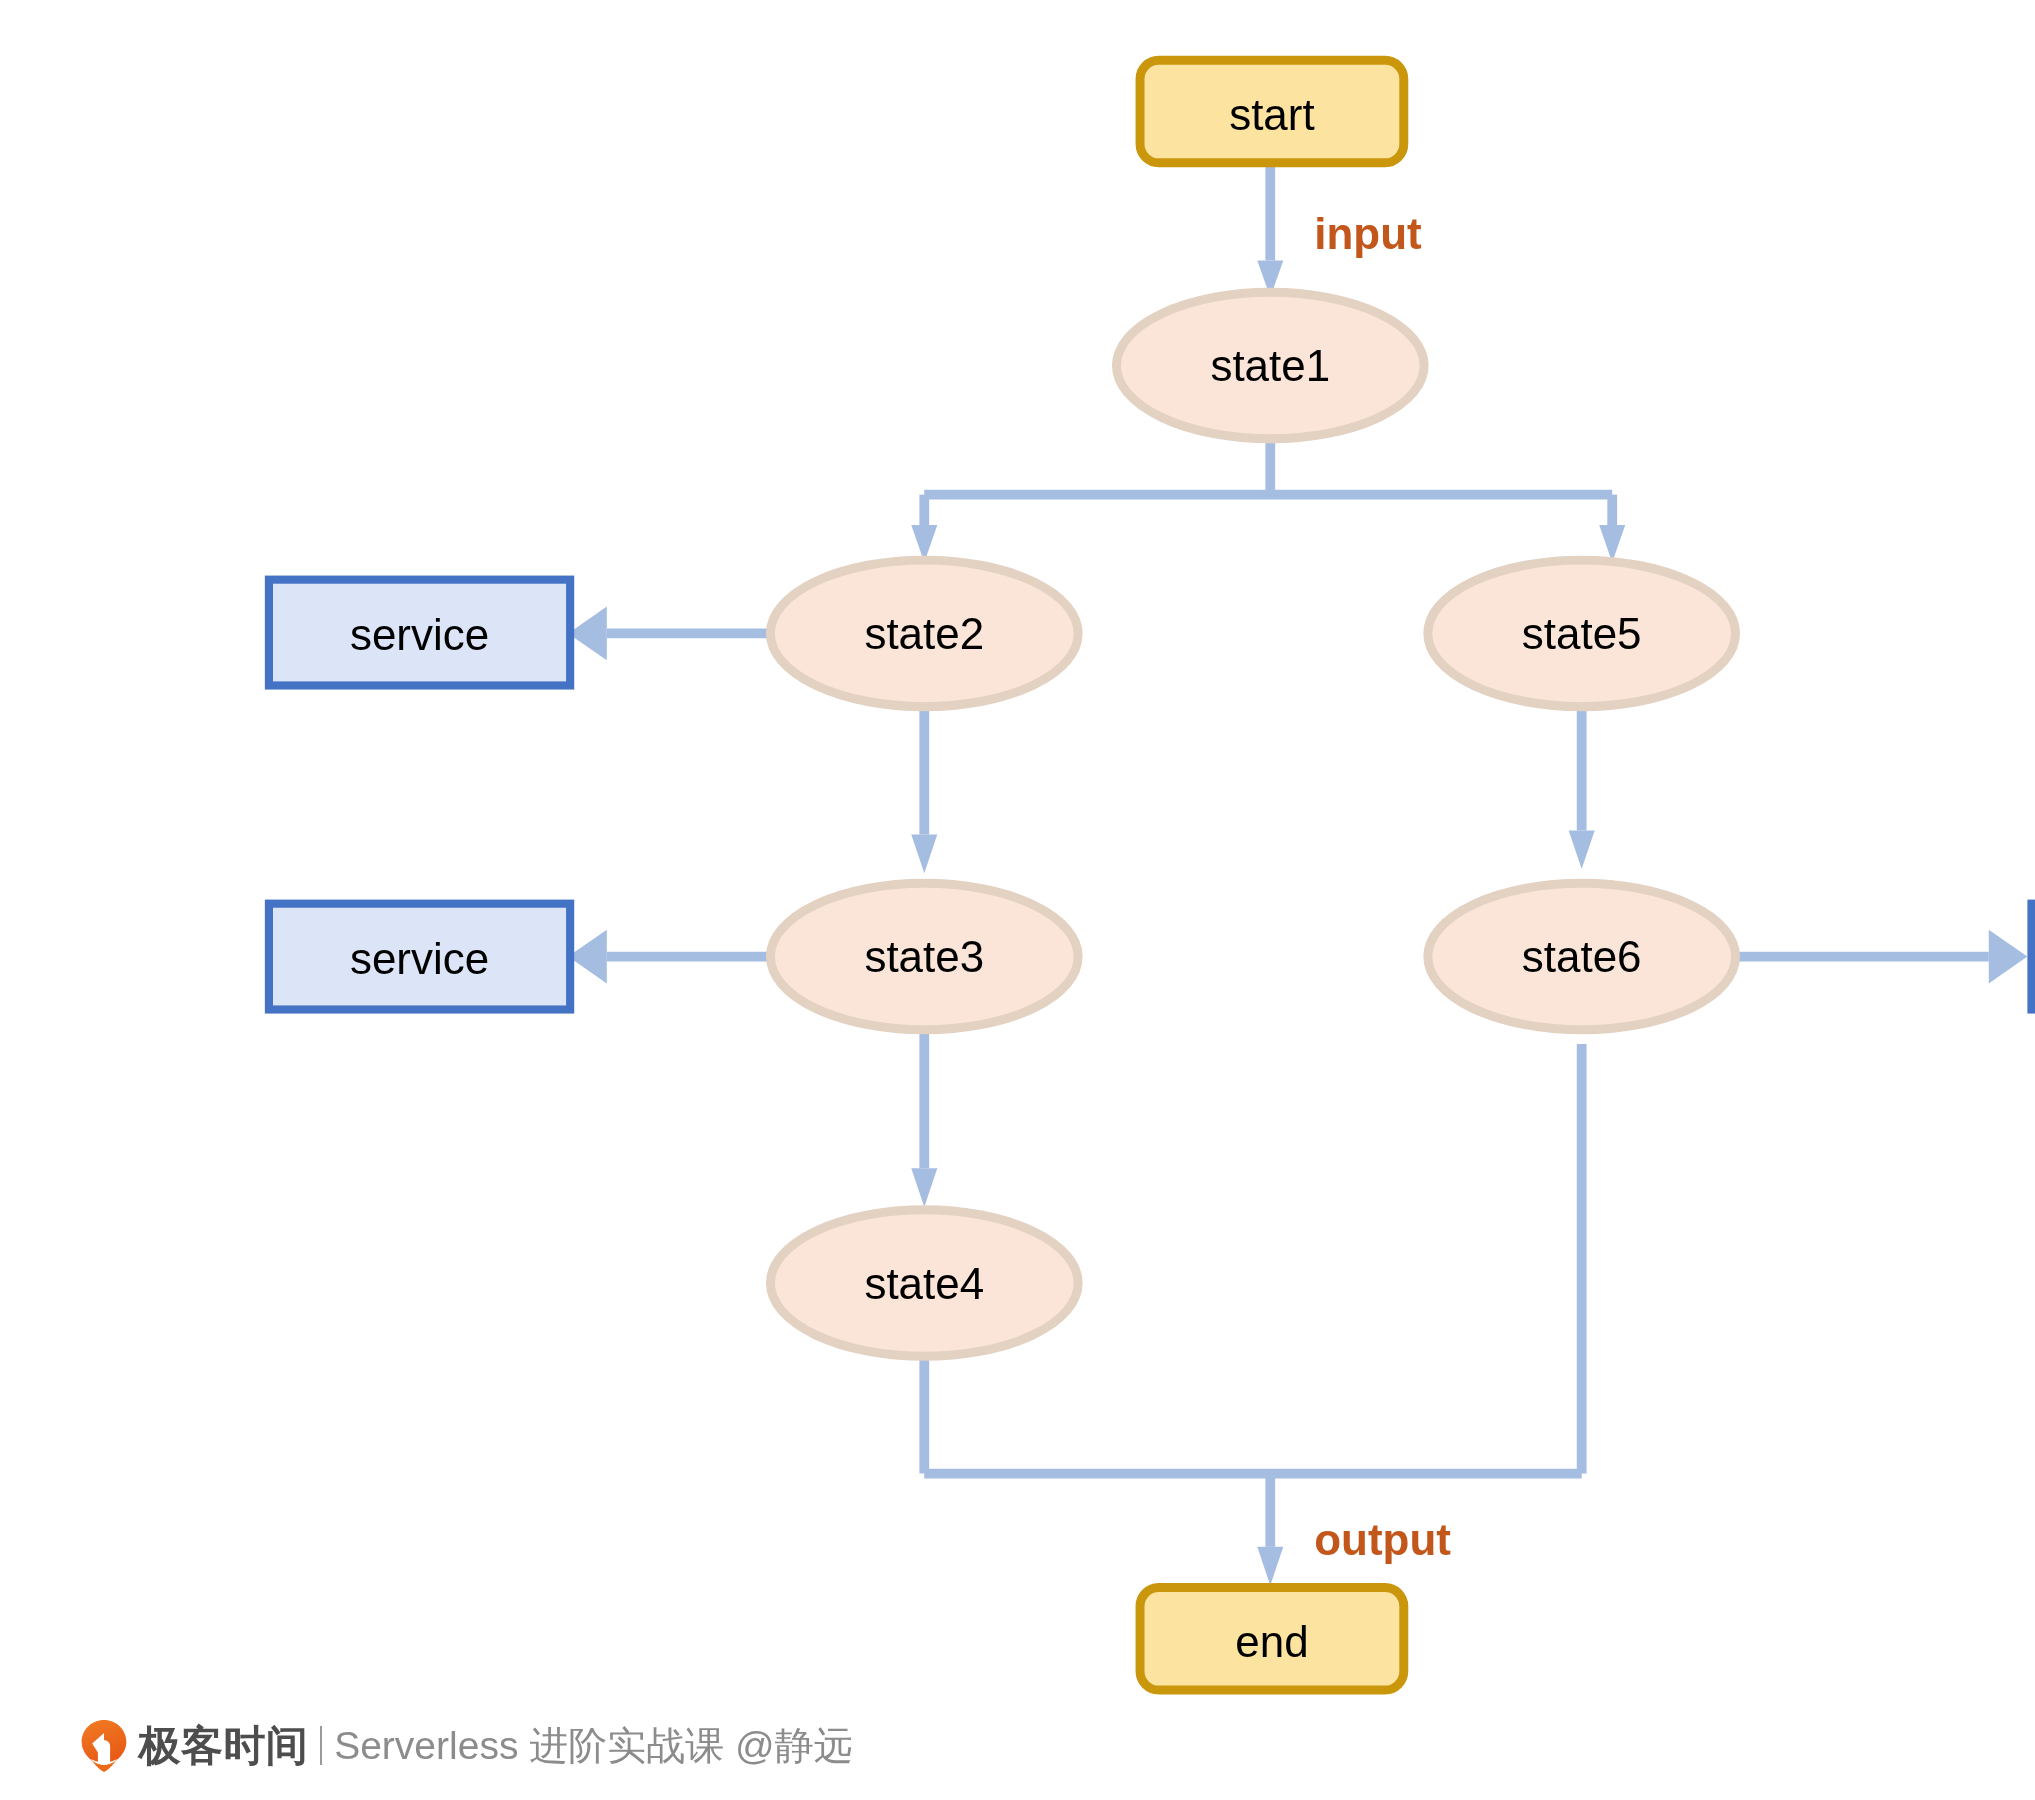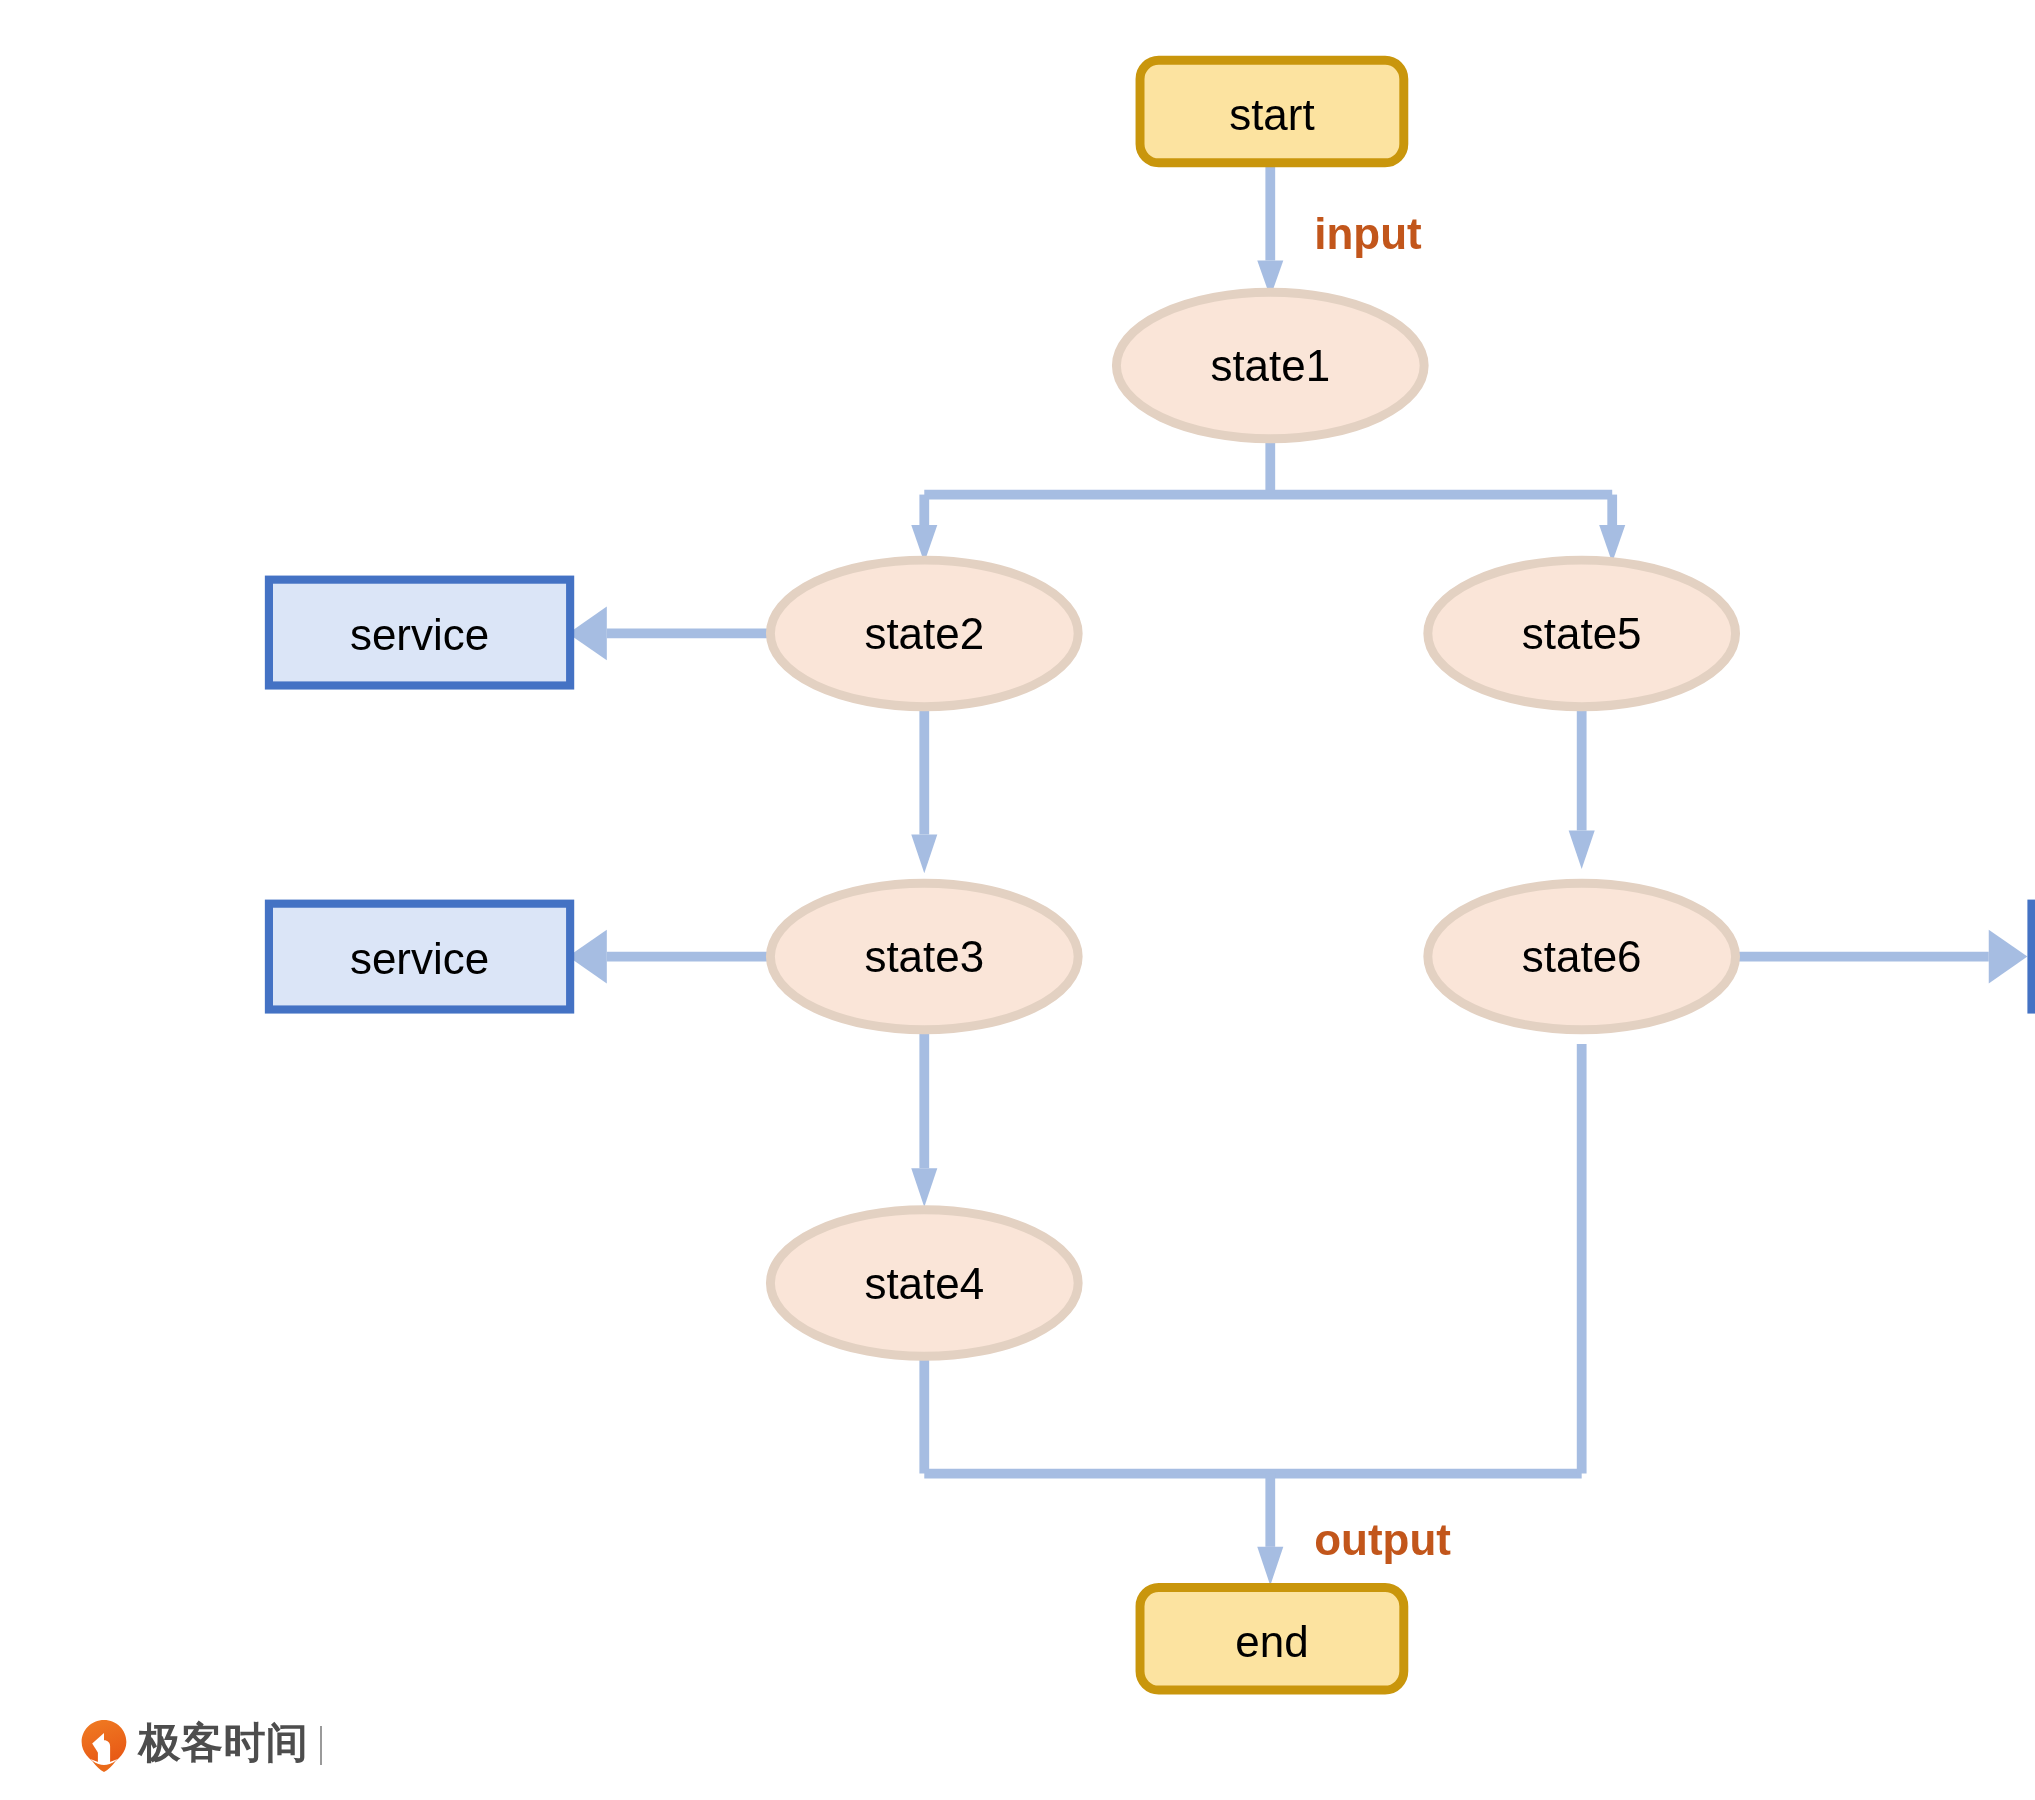--- a/index.html
+++ b/index.html
@@ -49,21 +49,21 @@
   }
   #logo-mark {
     position: relative;
     width: 48px;
     height: 54px;
     flex: none;
     margin-right: 10.6px;
   }
   #logo-mark svg { display:block; width:48px; height:54px; }
   .footer-brand {
-    font-family: Liberation Mono, monospace;
+    font-family: Liberation Sans, sans-serif;
     font-size: 42px;
     font-weight: bold;
     color: #4d4d4d;
     letter-spacing: 0.4px;
     line-height: 1;
     white-space: nowrap;
   }
   .footer-divider {
     width: 1.6px;
     height: 39px;
@@ -227,16 +227,17 @@
                  C94,100 114,82 114,56 C114,26 90,2 59,2 Z" fill="url(#lg)"></path>
         <path d="M30,60 L59,34 L59,106 Z" fill="#ffffff"></path>
         <path d="M26,98 C38,110 48,116 59,116 C70,116 80,110 92,98
                  C80,104 70,107 59,107 C48,107 38,104 26,98 Z" fill="#ffffff"></path>
         <path d="M30,103 C40,116 49,126 59,130 C69,126 78,116 88,103
                  C77,110 68,113 59,113 C50,113 41,110 30,103 Z" fill="#ea6a1a"></path>
       </svg>
     </div>
     <div class="footer-brand">极客时间</div>
     <div class="footer-divider"></div>
+    <div class="footer-sub">Serverless 进阶实战课 @静远</div>
   </div>
 
 </div>
 
 
 </body></html>

